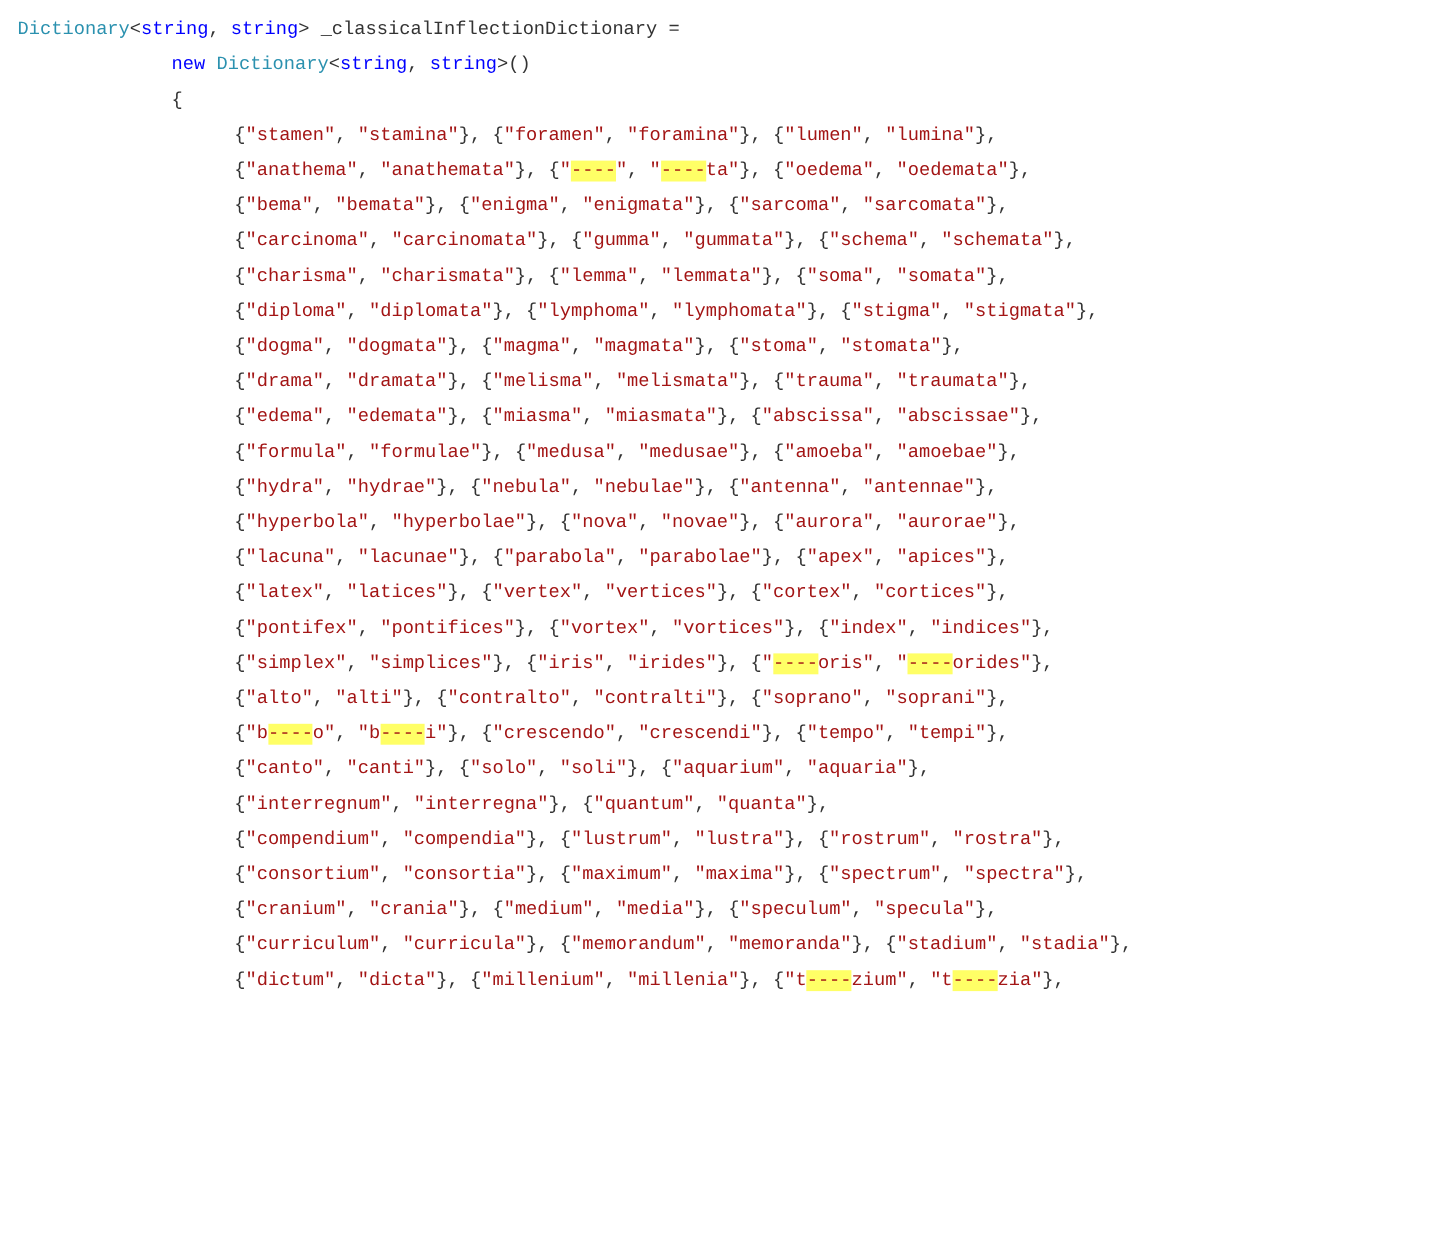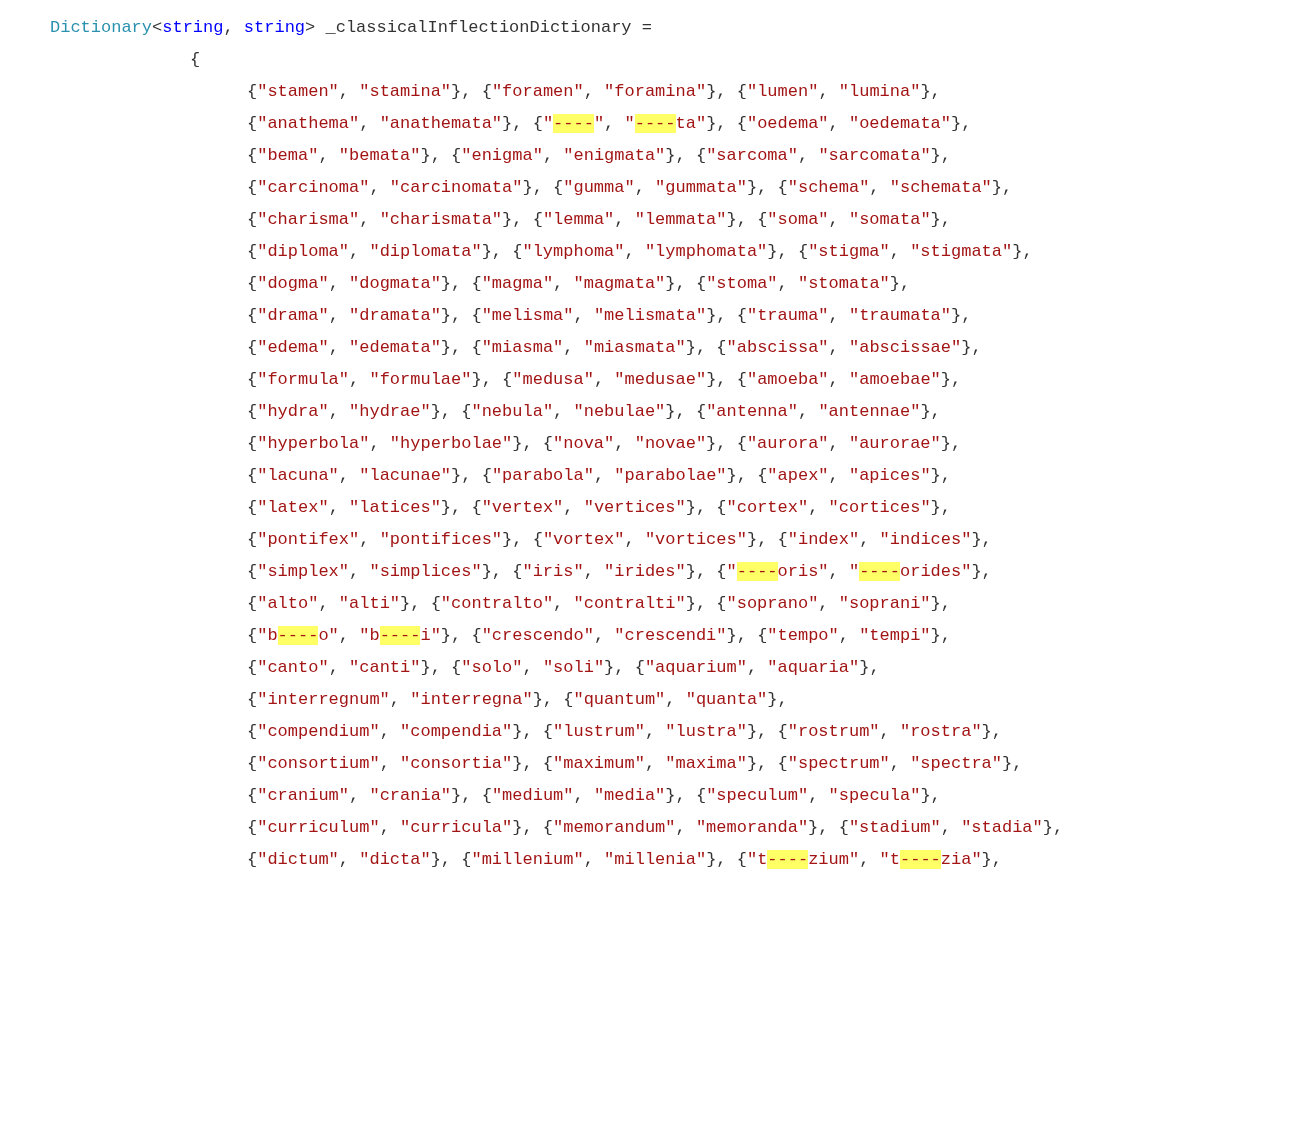--- a/index.html
+++ b/index.html
@@ -10,21 +10,20 @@
   body {
     font-family: Consolas, 'Courier New', monospace;
     font-size: 17px;
     line-height: 32px;
     color: #333333;
     padding: 12px 16px;
     white-space: nowrap;
   }
   .code-block {
     display: block;
-    margin-left: 34px;
   }
   .line {
     display: block;
     white-space: pre;
   }
   .tok-type { color: #2b91af; }      
   .tok-punct { color: #333333; }     
   .tok-keyword { color: #0000ff; }   
   .tok-ident { color: #333333; }     
   .tok-string { color: #a31515; }    
@@ -33,20 +32,21 @@
   }
   .indent1 { padding-left: 140px; }
   .indent2 { padding-left: 140px; }
   .indent-items { padding-left: 197px; }
 </style>
 </head>
 <body>
 
 <div class="code-block">
   <span class="line"><span class="tok-type">Dictionary</span><span class="tok-punct">&lt;</span><span class="tok-keyword">string</span><span class="tok-punct">, </span><span class="tok-keyword">string</span><span class="tok-punct">&gt;</span><span class="tok-punct"> </span><span class="tok-ident">_classicalInflectionDictionary</span><span class="tok-punct"> =</span></span>
+  <span class="line indent1"><span class="tok-keyword">new</span><span class="tok-punct"> </span><span class="tok-type">Dictionary</span><span class="tok-punct">&lt;</span><span class="tok-keyword">string</span><span class="tok-punct">, </span><span class="tok-keyword">string</span><span class="tok-punct">&gt;()</span></span>
   <span class="line indent2"><span class="tok-punct">{</span></span>
   <div id="items-container">
       <span class="line indent-items"><span class="tok-punct">{</span><span class="tok-string">"stamen"</span><span class="tok-punct">, </span><span class="tok-string">"stamina"</span><span class="tok-punct">},</span><span class="tok-punct"> </span><span class="tok-punct">{</span><span class="tok-string">"foramen"</span><span class="tok-punct">, </span><span class="tok-string">"foramina"</span><span class="tok-punct">},</span><span class="tok-punct"> </span><span class="tok-punct">{</span><span class="tok-string">"lumen"</span><span class="tok-punct">, </span><span class="tok-string">"lumina"</span><span class="tok-punct">},</span></span>
       <span class="line indent-items"><span class="tok-punct">{</span><span class="tok-string">"anathema"</span><span class="tok-punct">, </span><span class="tok-string">"anathemata"</span><span class="tok-punct">},</span><span class="tok-punct"> </span><span class="tok-punct">{</span><span class="tok-string">"<span class="hl">----</span>"</span><span class="tok-punct">, </span><span class="tok-string">"<span class="hl">----</span>ta"</span><span class="tok-punct">},</span><span class="tok-punct"> </span><span class="tok-punct">{</span><span class="tok-string">"oedema"</span><span class="tok-punct">, </span><span class="tok-string">"oedemata"</span><span class="tok-punct">},</span></span>
       <span class="line indent-items"><span class="tok-punct">{</span><span class="tok-string">"bema"</span><span class="tok-punct">, </span><span class="tok-string">"bemata"</span><span class="tok-punct">},</span><span class="tok-punct"> </span><span class="tok-punct">{</span><span class="tok-string">"enigma"</span><span class="tok-punct">, </span><span class="tok-string">"enigmata"</span><span class="tok-punct">},</span><span class="tok-punct"> </span><span class="tok-punct">{</span><span class="tok-string">"sarcoma"</span><span class="tok-punct">, </span><span class="tok-string">"sarcomata"</span><span class="tok-punct">},</span></span>
       <span class="line indent-items"><span class="tok-punct">{</span><span class="tok-string">"carcinoma"</span><span class="tok-punct">, </span><span class="tok-string">"carcinomata"</span><span class="tok-punct">},</span><span class="tok-punct"> </span><span class="tok-punct">{</span><span class="tok-string">"gumma"</span><span class="tok-punct">, </span><span class="tok-string">"gummata"</span><span class="tok-punct">},</span><span class="tok-punct"> </span><span class="tok-punct">{</span><span class="tok-string">"schema"</span><span class="tok-punct">, </span><span class="tok-string">"schemata"</span><span class="tok-punct">},</span></span>
       <span class="line indent-items"><span class="tok-punct">{</span><span class="tok-string">"charisma"</span><span class="tok-punct">, </span><span class="tok-string">"charismata"</span><span class="tok-punct">},</span><span class="tok-punct"> </span><span class="tok-punct">{</span><span class="tok-string">"lemma"</span><span class="tok-punct">, </span><span class="tok-string">"lemmata"</span><span class="tok-punct">},</span><span class="tok-punct"> </span><span class="tok-punct">{</span><span class="tok-string">"soma"</span><span class="tok-punct">, </span><span class="tok-string">"somata"</span><span class="tok-punct">},</span></span>
       <span class="line indent-items"><span class="tok-punct">{</span><span class="tok-string">"diploma"</span><span class="tok-punct">, </span><span class="tok-string">"diplomata"</span><span class="tok-punct">},</span><span class="tok-punct"> </span><span class="tok-punct">{</span><span class="tok-string">"lymphoma"</span><span class="tok-punct">, </span><span class="tok-string">"lymphomata"</span><span class="tok-punct">},</span><span class="tok-punct"> </span><span class="tok-punct">{</span><span class="tok-string">"stigma"</span><span class="tok-punct">, </span><span class="tok-string">"stigmata"</span><span class="tok-punct">},</span></span>
       <span class="line indent-items"><span class="tok-punct">{</span><span class="tok-string">"dogma"</span><span class="tok-punct">, </span><span class="tok-string">"dogmata"</span><span class="tok-punct">},</span><span class="tok-punct"> </span><span class="tok-punct">{</span><span class="tok-string">"magma"</span><span class="tok-punct">, </span><span class="tok-string">"magmata"</span><span class="tok-punct">},</span><span class="tok-punct"> </span><span class="tok-punct">{</span><span class="tok-string">"stoma"</span><span class="tok-punct">, </span><span class="tok-string">"stomata"</span><span class="tok-punct">},</span></span>
       <span class="line indent-items"><span class="tok-punct">{</span><span class="tok-string">"drama"</span><span class="tok-punct">, </span><span class="tok-string">"dramata"</span><span class="tok-punct">},</span><span class="tok-punct"> </span><span class="tok-punct">{</span><span class="tok-string">"melisma"</span><span class="tok-punct">, </span><span class="tok-string">"melismata"</span><span class="tok-punct">},</span><span class="tok-punct"> </span><span class="tok-punct">{</span><span class="tok-string">"trauma"</span><span class="tok-punct">, </span><span class="tok-string">"traumata"</span><span class="tok-punct">},</span></span>

